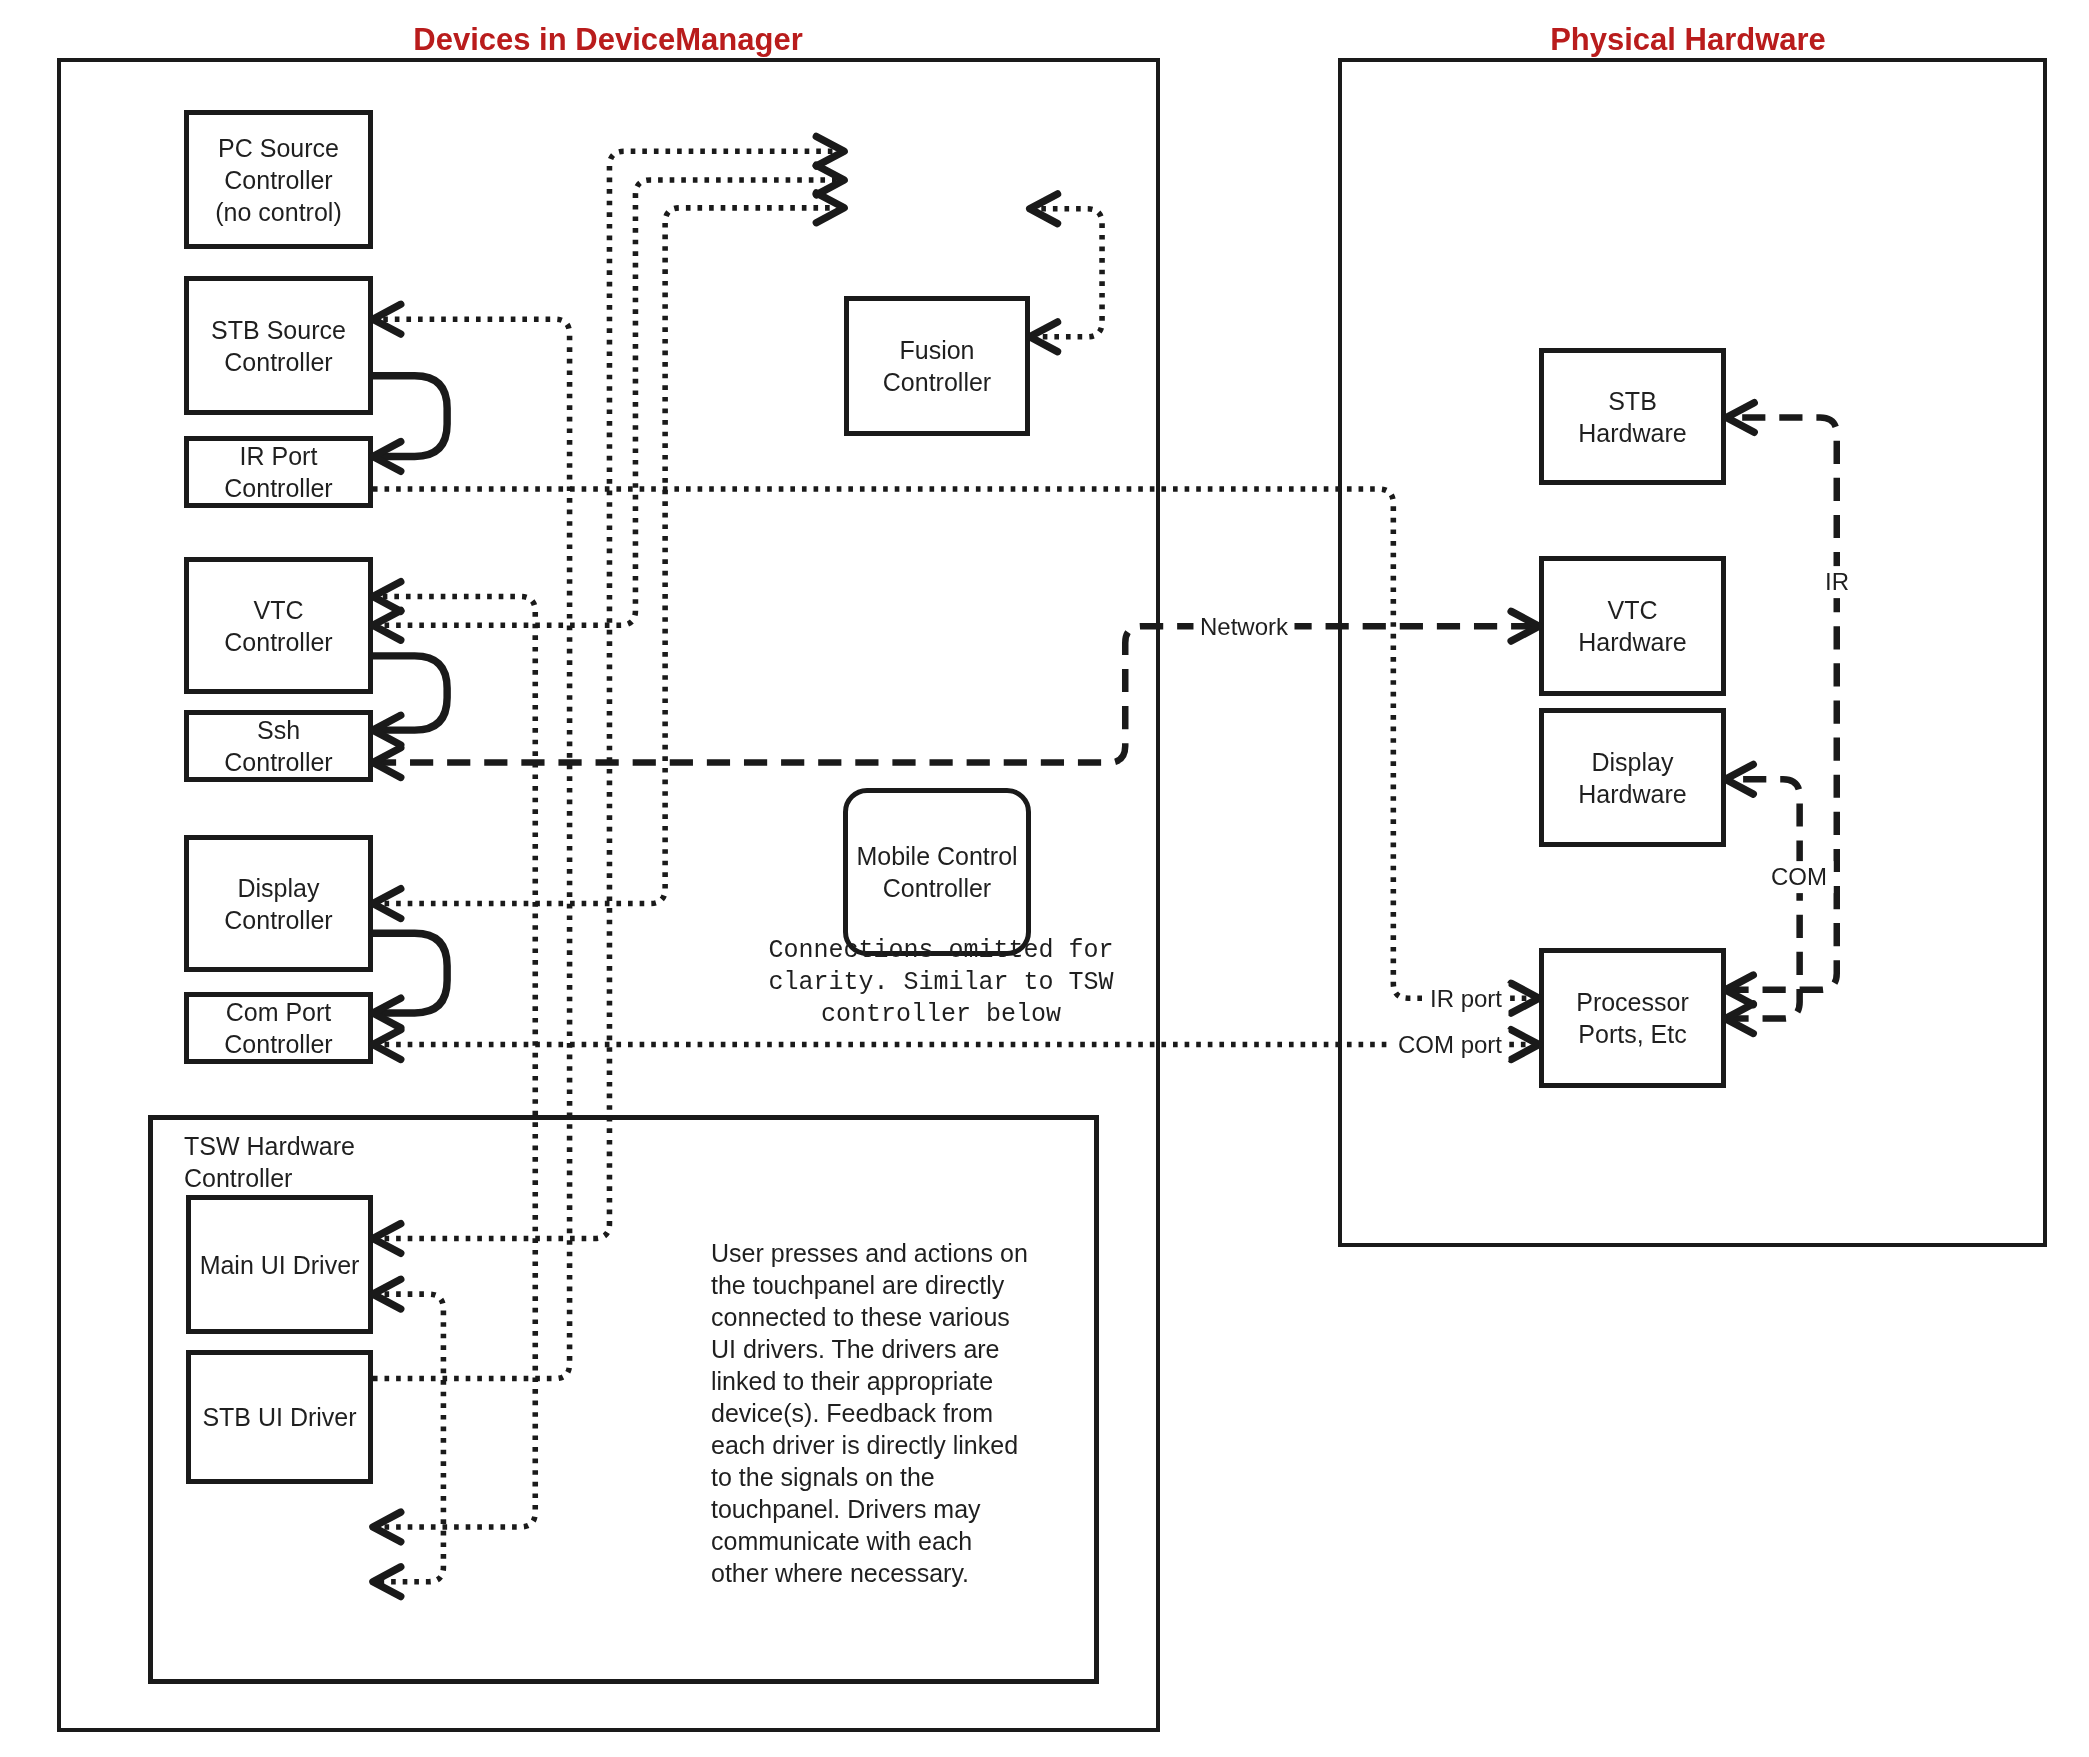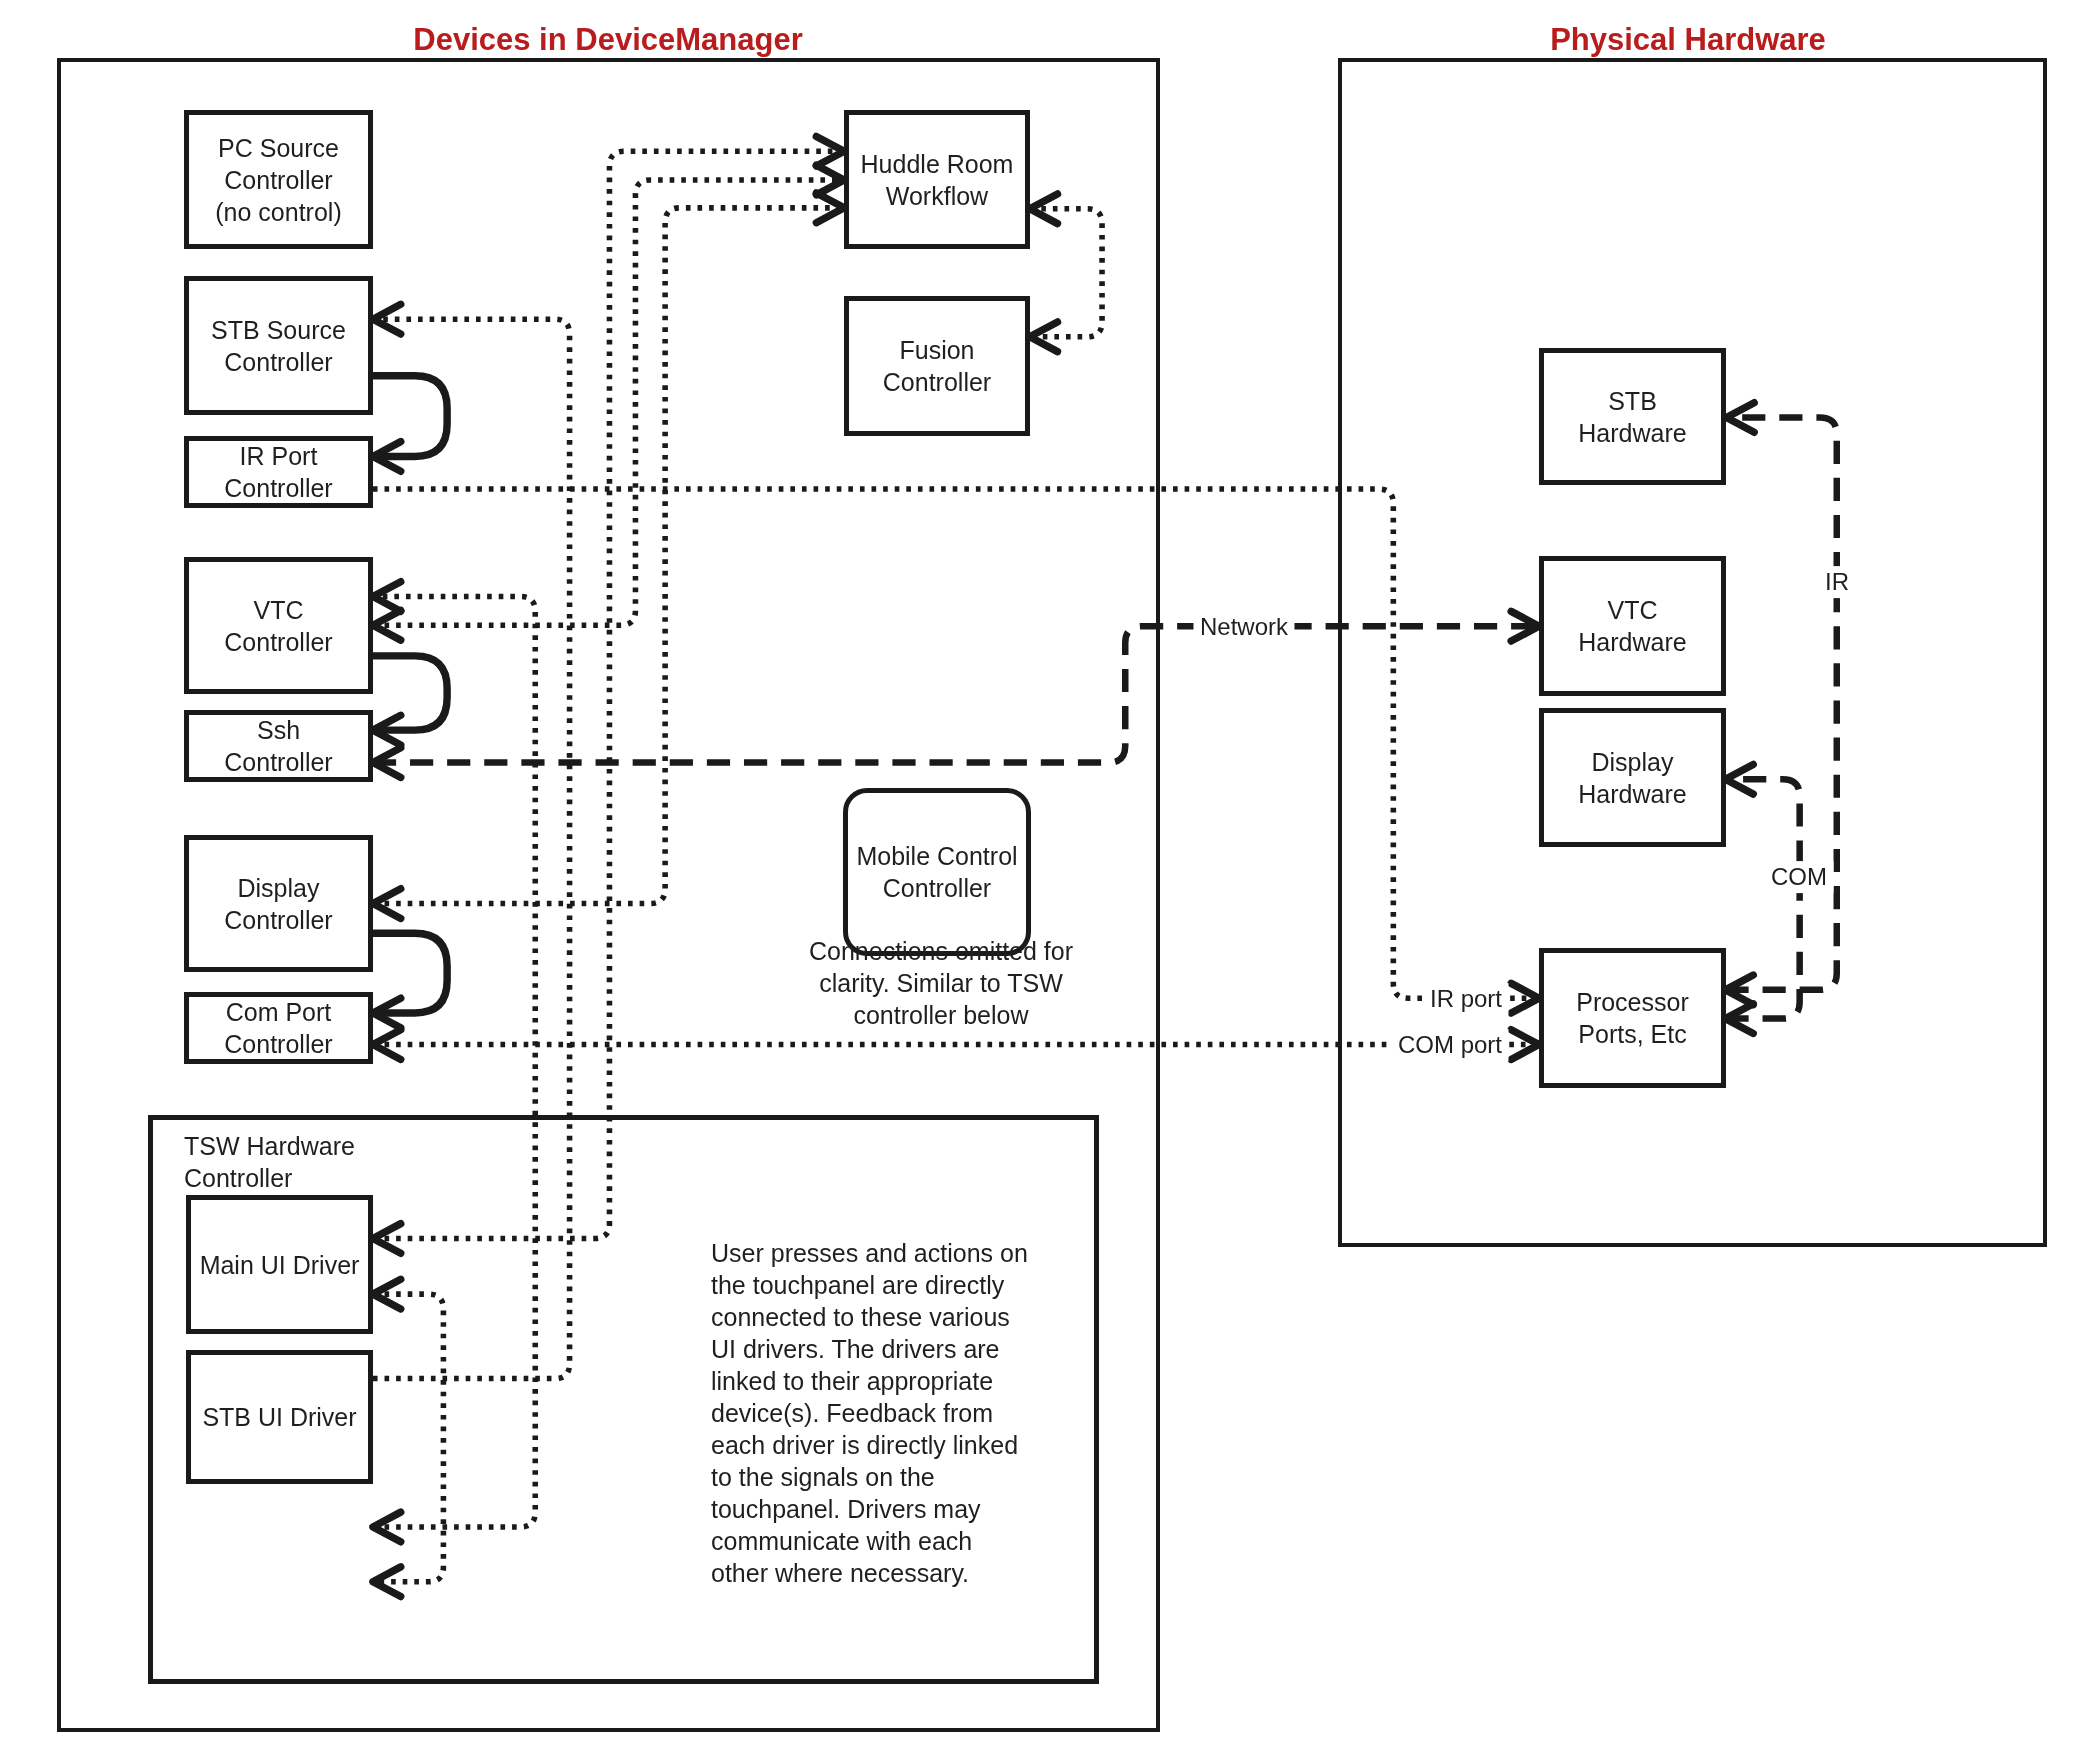--- a/index.html
+++ b/index.html
@@ -31,21 +31,21 @@
   svg#edge-layer path.arrowhead{stroke-width:8;stroke-dasharray:none;stroke-linecap:round;stroke-linejoin:round;}
   .edge-label{
     position:absolute;z-index:4;transform:translate(-50%,-50%);
     background:#ffffff;padding:0.9px 6.5px;white-space:nowrap;
     font-size:24px;line-height:30px;color:var(--text);
   }
   .note{
     position:absolute;z-index:4;white-space:pre-line;
     font-size:25px;line-height:32px;color:var(--text);
   }
-  .note.center{transform:translateX(-50%);text-align:center;}
+  .note.center{transform:translateX(-50%);text-align:center;font-family:Liberation Mono, monospace;}
   .title{
     position:absolute;z-index:4;transform:translateX(-50%);white-space:nowrap;
     font-size:31px;line-height:35px;font-weight:700;color:#b91c1c;
   }
 </style>
 </head>
 <body>
 
 <div class="canvas">
   <svg id="edge-layer" width="2090" height="1758" viewBox="0 0 2253 1895">
@@ -105,22 +105,20 @@
     <div class="box node" style="left: 184px; top: 557px; width: 189px; height: 137px;"><span>VTC
 Controller</span></div>
     <div class="box node" style="left: 184px; top: 710px; width: 189px; height: 72px;"><span>Ssh
 Controller</span></div>
     <div class="box node" style="left: 184px; top: 835px; width: 189px; height: 137px;"><span>Display
 Controller</span></div>
     <div class="box node" style="left: 184px; top: 992px; width: 189px; height: 72px;"><span>Com Port
 Controller</span></div>
     <div class="box node" style="left: 186px; top: 1195px; width: 187px; height: 139px;"><span>Main UI Driver</span></div>
     <div class="box node" style="left: 186px; top: 1350px; width: 187px; height: 134px;"><span>STB UI Driver</span></div>
-    <div class="box node" style="left: 844px; top: 110px; width: 186px; height: 139px;"><span>Huddle Room
-Workflow</span></div>
     <div class="box node" style="left: 844px; top: 296px; width: 186px; height: 140px;"><span>Fusion
 Controller</span></div>
     <div class="box node" style="left: 843px; top: 788px; width: 188px; height: 168px; border-radius: 24px;"><span>Mobile Control
 Controller</span></div>
     <div class="box node" style="left: 1539px; top: 348px; width: 187px; height: 137px;"><span>STB
 Hardware</span></div>
     <div class="box node" style="left: 1539px; top: 556px; width: 187px; height: 140px;"><span>VTC
 Hardware</span></div>
     <div class="box node" style="left: 1539px; top: 708px; width: 187px; height: 139px;"><span>Display
 Hardware</span></div>

